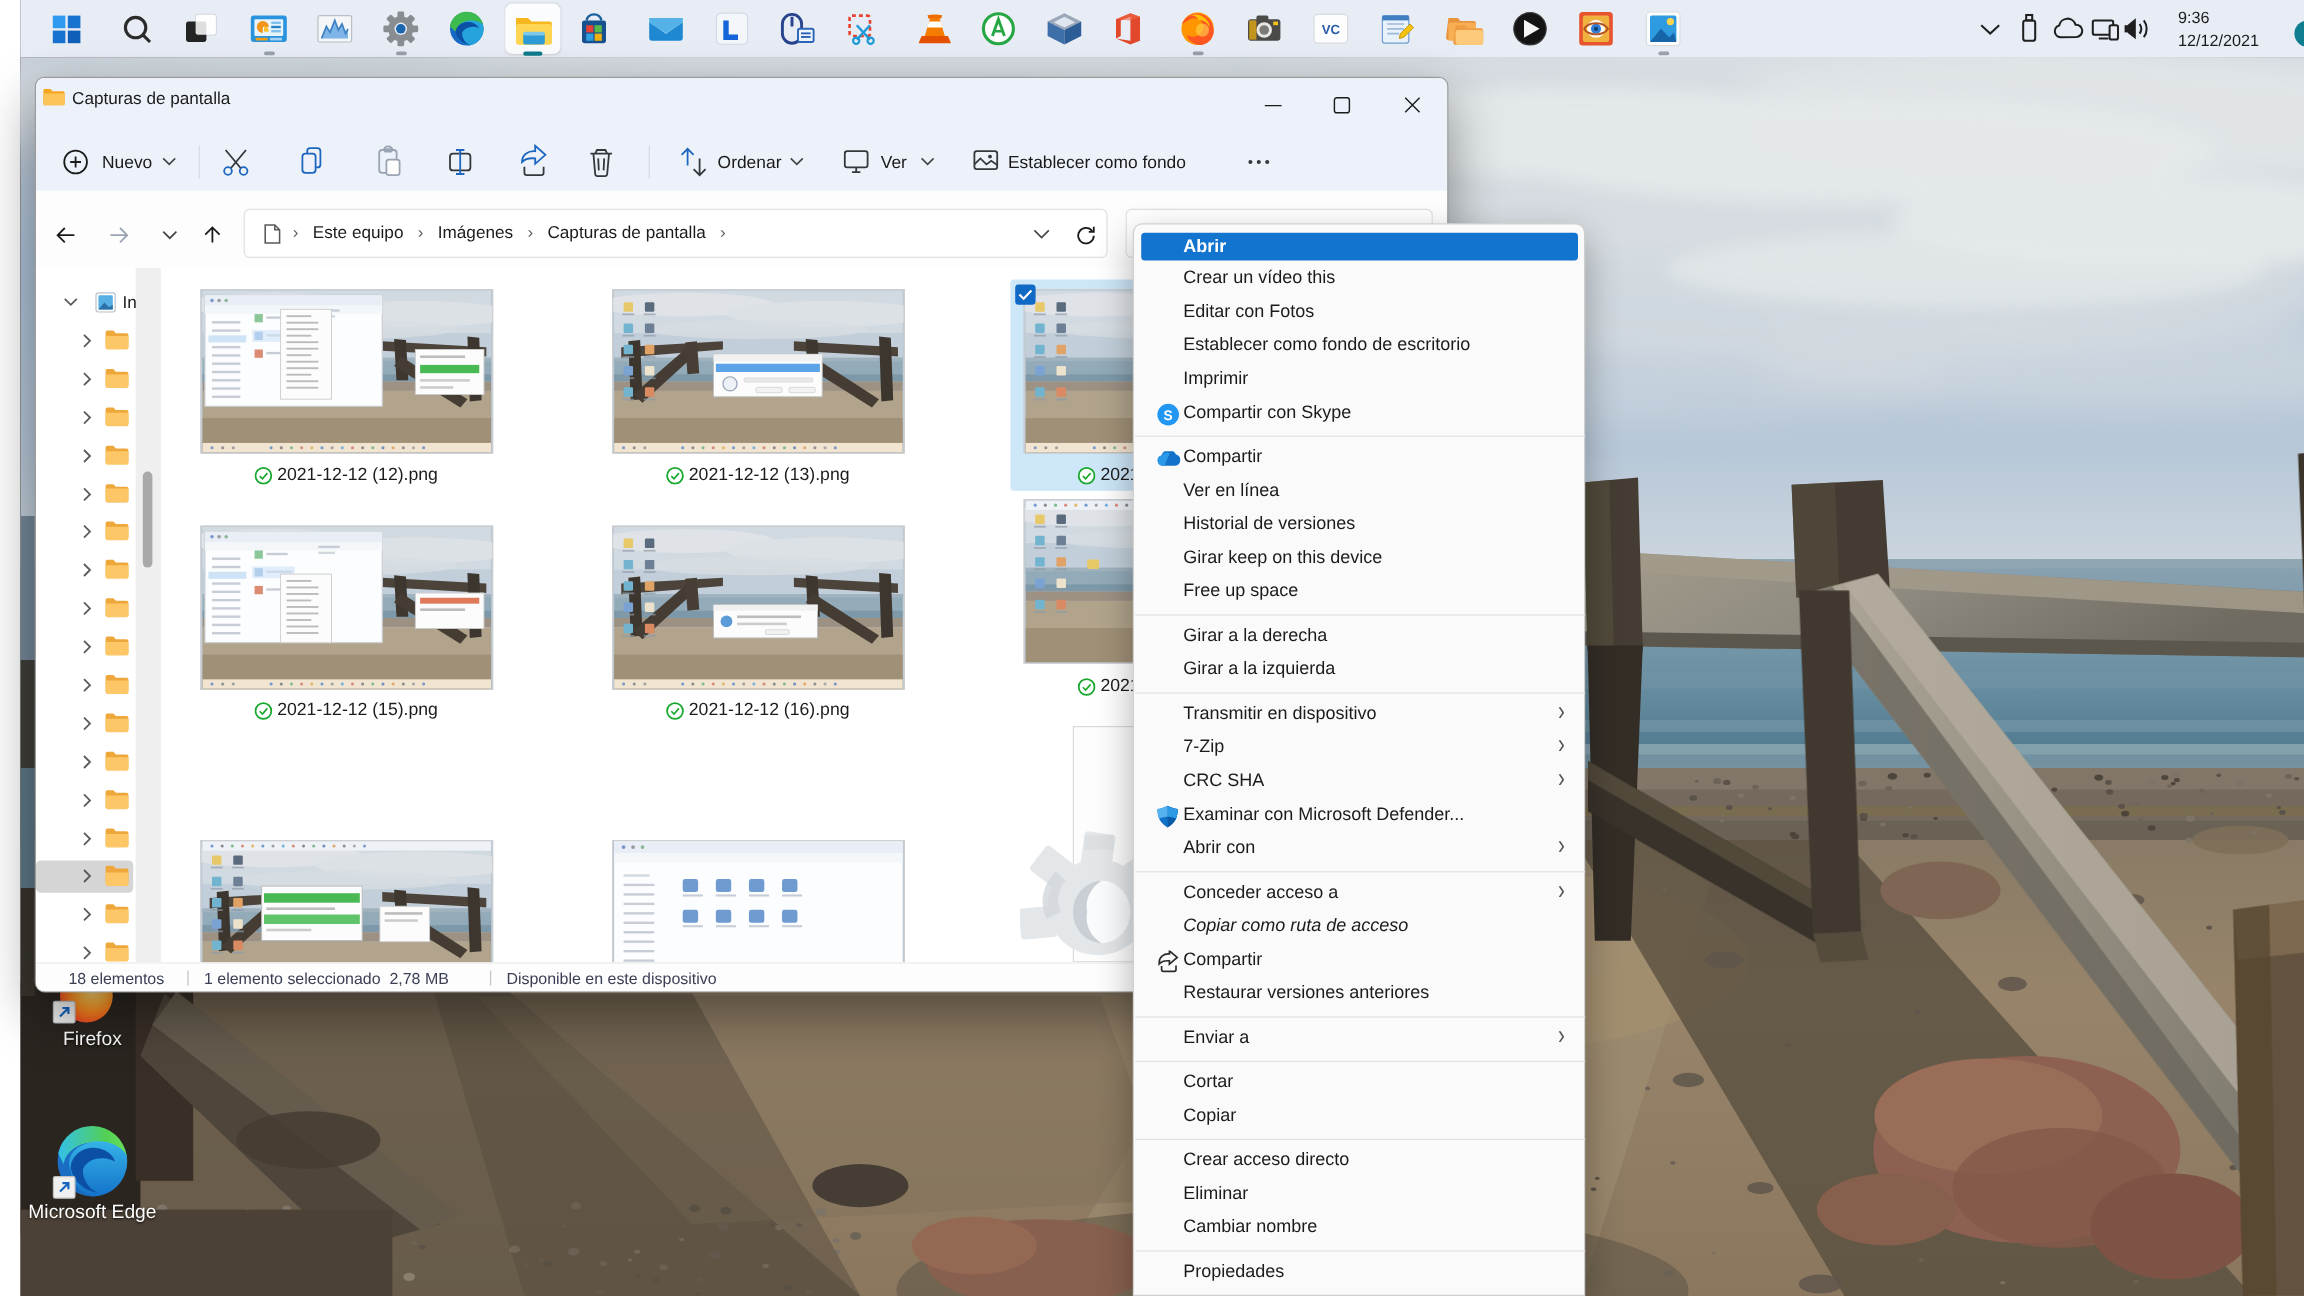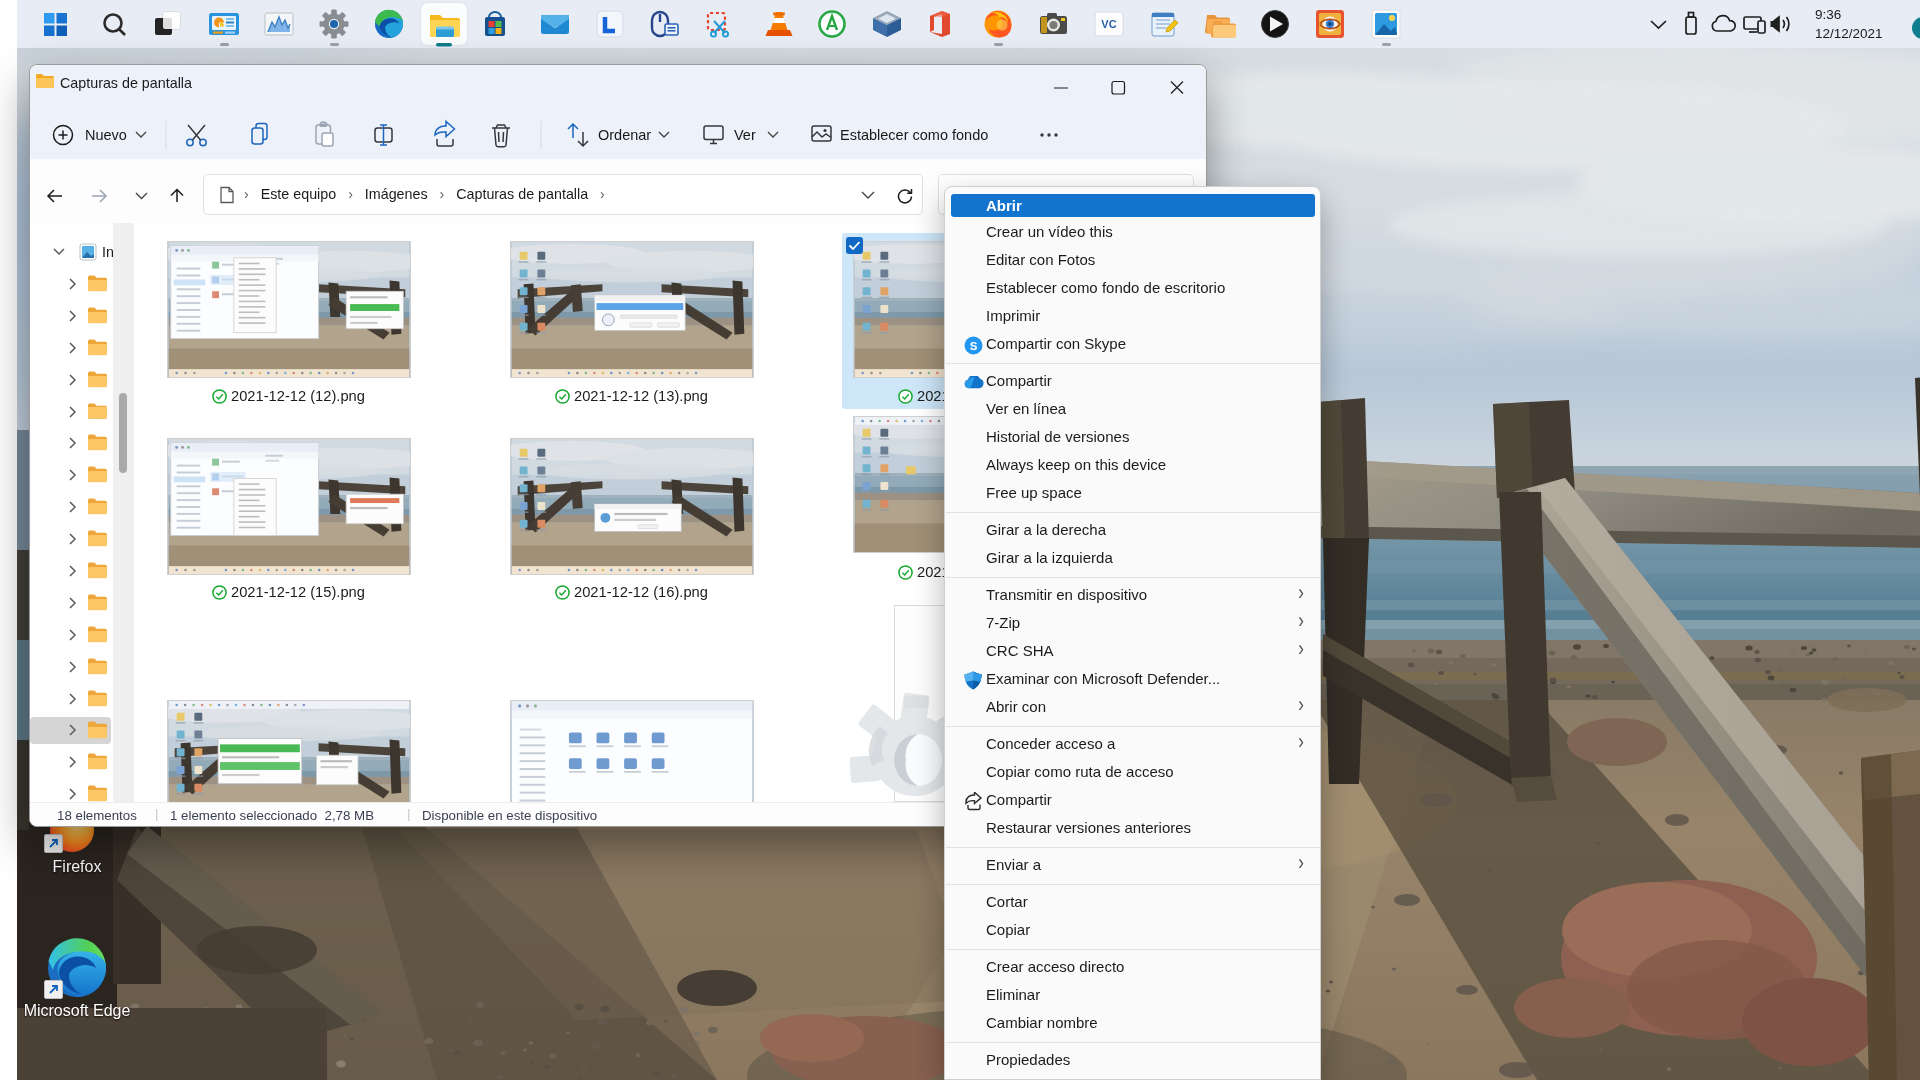--- a/index.html
+++ b/index.html
@@ -1485,21 +1485,21 @@
         </svg>
         <div class="txt">Compartir</div>
       </div>
 <div class="mi" style="top:209px;">
         <div class="txt">Ver en línea</div>
       </div>
 <div class="mi" style="top:237px;">
         <div class="txt">Historial de versiones</div>
       </div>
 <div class="mi" style="top:265px;">
-        <div class="txt">Always keep on this device</div>
+        <div class="txt">Girar keep on this device</div>
       </div>
 <div class="mi" style="top:293px;">
         <div class="txt">Free up space</div>
       </div>
 <div class="msep" style="top:325px;"></div>
 <div class="mi" style="top:330px;">
         <div class="txt">Girar a la derecha</div>
       </div>
 <div class="mi" style="top:358px;">
         <div class="txt">Girar a la izquierda</div>
@@ -1528,21 +1528,21 @@
       </div>
 <div class="mi" style="top:507px;">
         <div class="txt">Abrir con</div>
         <span class="chev">›</span>
       </div>
 <div class="msep" style="top:539px;"></div>
 <div class="mi" style="top:544px;">
         <div class="txt">Conceder acceso a</div>
         <span class="chev">›</span>
       </div>
-<div class="mi" style="top:572px;">
+<div class="mi" style="top:572px;font-style:italic;">
         <div class="txt">Copiar como ruta de acceso</div>
       </div>
 <div class="mi" style="top:600px;">
         <svg class="abs" style="left:11px;top:5px;" width="20" height="19" viewBox="0 0 20 19" fill="none" stroke="#2b2b2b" stroke-width="1.4">
           <path d="M3 10 c0 -4.5 4 -7.5 8.5 -7 l0 -2.7 l6.5 5.6 l-6.5 5.6 l0 -2.8 c-4 -0.4 -7 1 -8.5 2.6 z"></path>
           <path d="M5 13 v3 a1.5 1.5 0 0 0 1.5 1.5 h9 a1.5 1.5 0 0 0 1.5 -1.5 v-3.5"></path>
         </svg>
         <div class="txt">Compartir</div>
       </div>
 <div class="mi" style="top:628px;text-align:center;">

